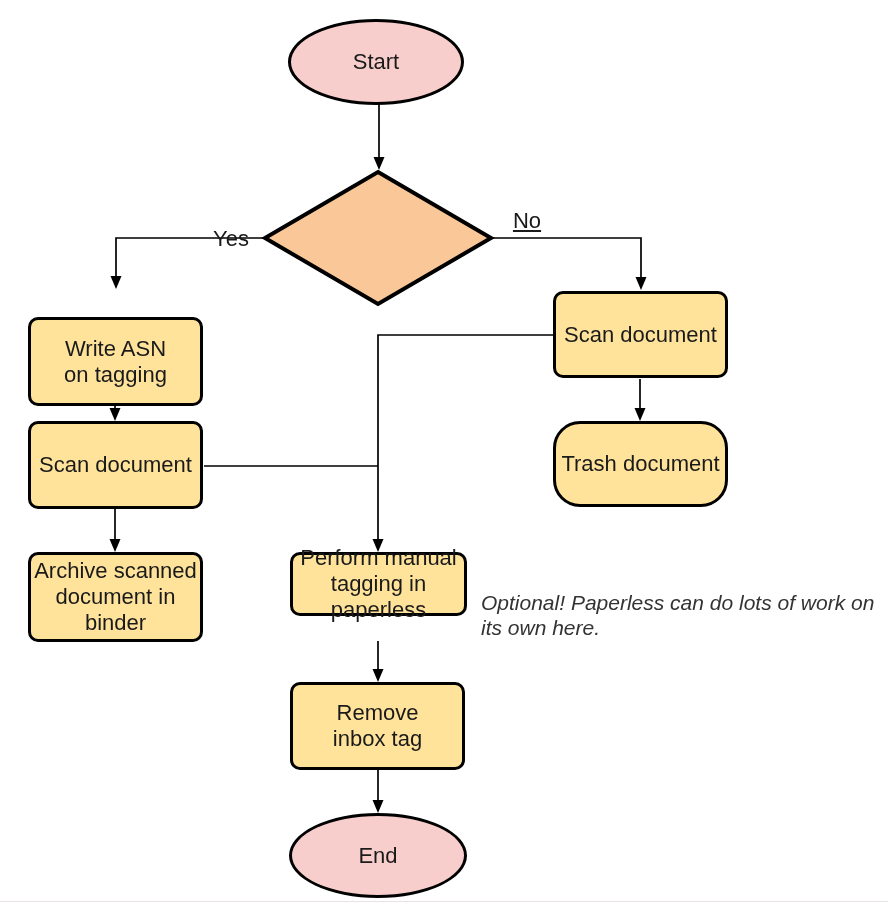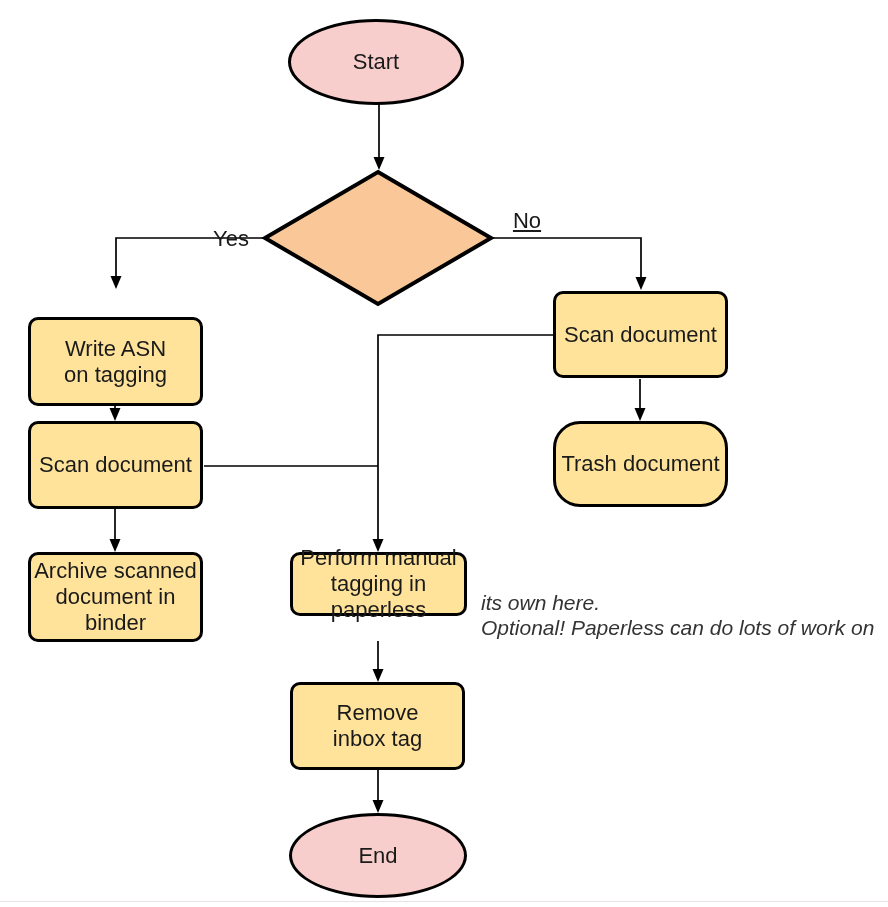--- a/index.html
+++ b/index.html
@@ -150,22 +150,22 @@
     <span>Trash document</span>
   </div>
 
   <div class="node process" style="left:290px; top:552px; width:177px; height:64px;align-items:center;">
     <span>Perform manual</span>
     <span>tagging in</span>
     <span>paperless</span>
   </div>
 
   <div class="annotation" style="left:481px; top:590px;">
+    <span>Optional! Paperless can do lots of work on</span>
     <span>its own here.</span>
-    <span>Optional! Paperless can do lots of work on</span>
   </div>
 
   <div class="node terminal" style="left:289px; top:813px; width:178px; height:85px;">
     <span>End</span>
   </div>
 
   <div class="node process" style="left:290px; top:682px; width:175px; height:88px;">
     <span>Remove</span>
     <span>inbox tag</span>
   </div>

